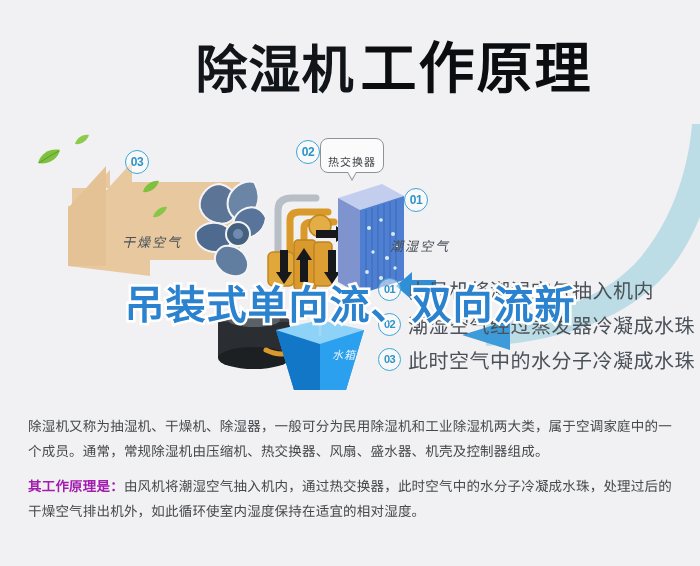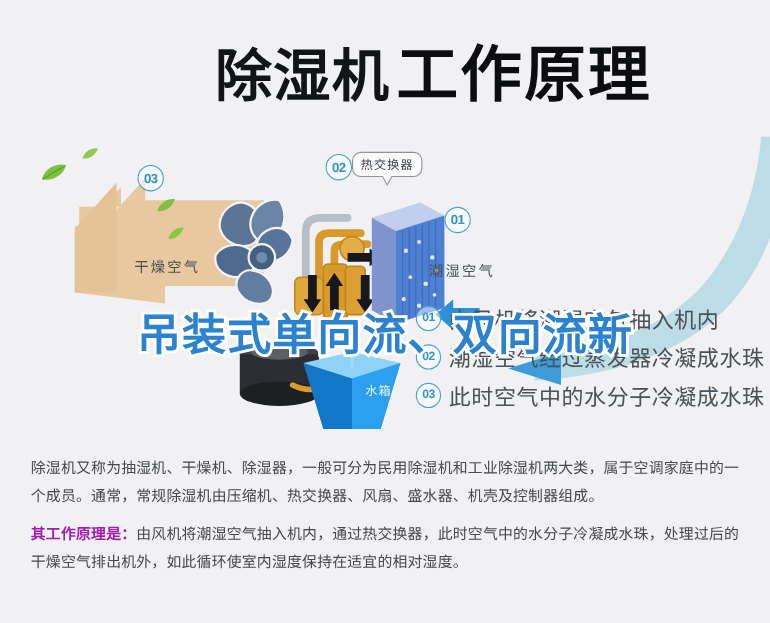--- a/index.html
+++ b/index.html
@@ -53,39 +53,40 @@
     font-family:"Liberation Sans",sans-serif;
     letter-spacing:-0.5px;
   }
   #badge-03-left{left:125px;top:22px;}
   #badge-02{left:296px;top:12px;}
   #badge-01-top{left:404px;top:60px;}
 
   
   .callout{
     position:absolute;left:320px;top:10px;
-    padding:2px 7px 3px 7px;border:1.4px solid #8f9398;border-radius:8px;
+    padding:14px 7px 3px 7px;border:1.4px solid #8f9398;border-radius:8px;
     background:#fbfbfc;color:#3d4348;font-size:11px;letter-spacing:1px;
     white-space:nowrap;
   }
   .callout:after{
     content:"";position:absolute;left:26px;top:100%;
     border-left:5px solid transparent;border-right:5px solid transparent;
     border-top:9px solid #8f9398;
   }
   .callout:before{
     content:"";position:absolute;left:27px;top:100%;z-index:2;
     border-left:4px solid transparent;border-right:4px solid transparent;
     border-top:7px solid #fbfbfc;
   }
 
   
   .dlabel{
     position:absolute;color:#4a5158;font-size:13px;letter-spacing:2px;
     white-space:nowrap;
+    font-style:italic;
   }
   #label-dry{left:122px;top:104px;}
   #label-humid{left:390px;top:108px;}
   #label-tank{
     left:332px;top:218px;color:#e9f4fb;font-size:11px;letter-spacing:1px;
   }
 
   
   .steps{position:absolute;left:378px;top:150px;width:320px;}
   .step{display:flex;align-items:center;margin-bottom:13px;height:22px;}

